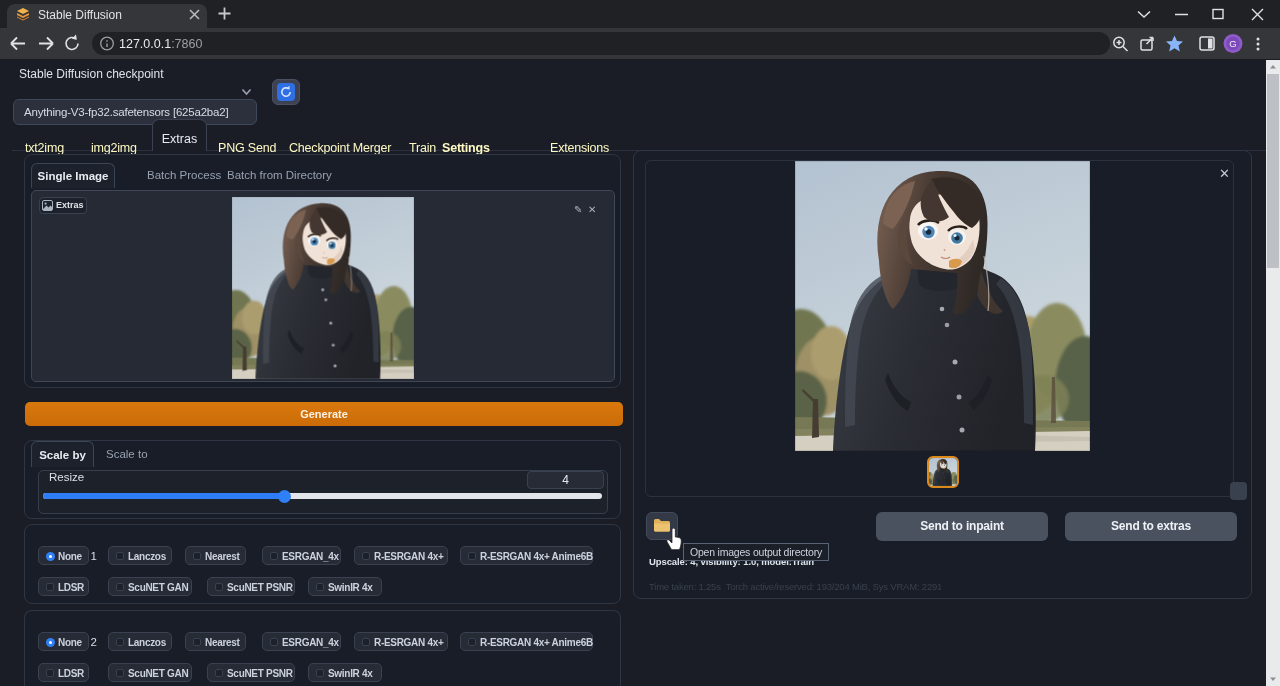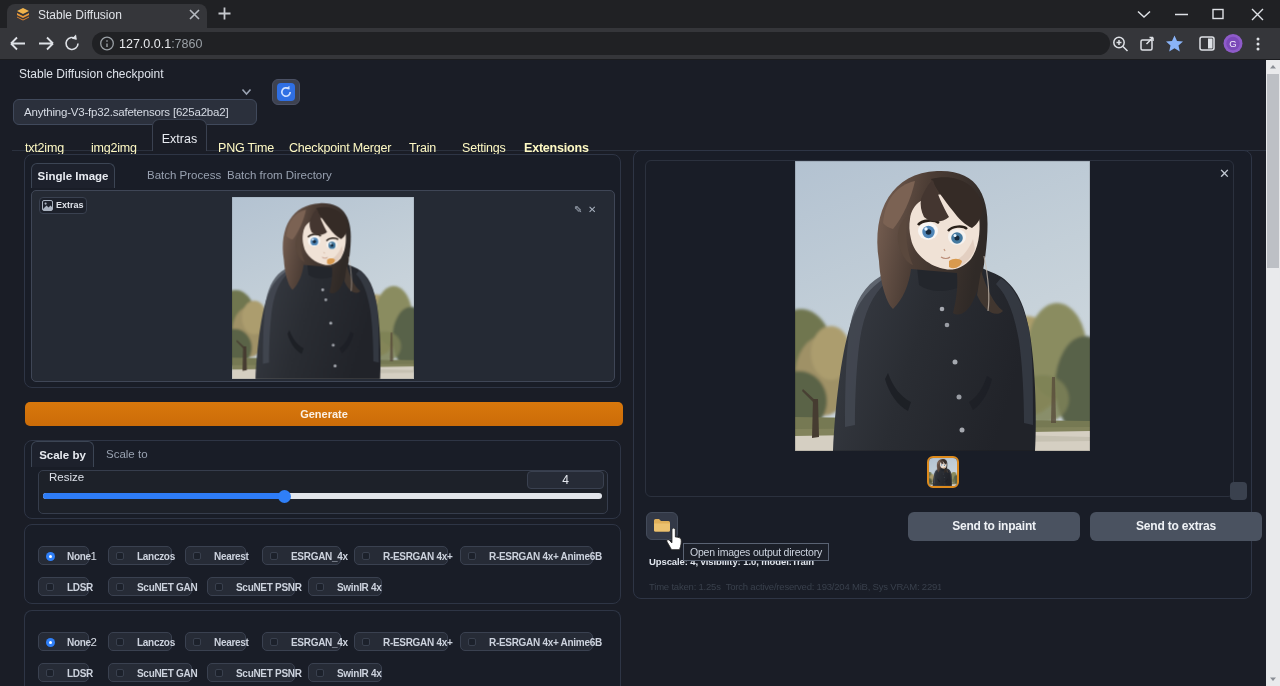--- a/index.html
+++ b/index.html
@@ -69,21 +69,21 @@
   #trackfill { left:43px; top:493px; width:242px; height:6px; border-radius:3px; background:#2e7cf6; }
   #knob { left:278px; top:490px; width:13px; height:13px; border-radius:50%; background:#2f7ff7; }
 
   .upsbox { left:24px; width:597px; }
   #ups1 { top:524px; height:80px; }
   #ups2 { top:610px; height:76px; border-bottom:none; border-radius:8px 8px 0 0; }
   .upslabel { left:42px; font-size:11.5px; color:#d8dde6;margin-top:20px; }
   .chip { position:absolute; height:19px; background:#262b36; border:1px solid #3a4150;
     border-radius:5px; color:#ccd2dd; font-size:10px; font-weight:bold; white-space:nowrap;
     letter-spacing:-0.3px; }
-  .chip .txt { position:absolute; left:21px; top:3.5px;padding-left:7px; }
+  .chip .txt { position:absolute; left:12px; top:3.5px;padding-left:7px; }
   .radio-on { position:absolute; left:7px; top:5px; width:9px; height:9px; border-radius:50%;
     background:#2f7ff7; }
   .radio-on::after { content:""; position:absolute; left:3px; top:3px; width:3px; height:3px;
     border-radius:50%; background:#fff; }
   .radio-off { position:absolute; left:7px; top:5px; width:8px; height:8px; border-radius:2px;
     background:#1c212b; border:1px solid #39404e; }
 
   
   #rightbox { left:633px; top:150px; width:619px; height:449px; }
   #gallerybox { left:645px; top:160px; width:589px; height:337px; border:1px solid #2b313e; border-radius:6px; }
@@ -211,25 +211,25 @@
   <div class="abs" id="dropdown">Anything-V3-fp32.safetensors [625a2ba2]</div>
   <svg class="abs" style="left:241px;top:88px;" width="11" height="8" viewBox="0 0 11 8">
       <path d="M1.5 1.5 L5.5 6 L9.5 1.5" stroke="#9aa3b2" stroke-width="1.6" fill="none"></path>
     </svg>
   <div class="abs" id="refreshbtn"></div>
 
   <div class="abs" id="maintabline"></div>
   <div class="abs mtab" style="left:25px;">txt2img</div>
   <div class="abs mtab" style="left:91px;">img2img</div>
   <div class="abs" id="extras-tab">Extras</div>
-  <div class="abs mtab" style="left:218px;">PNG Time</div>
+  <div class="abs mtab" style="left:218px;">PNG Send</div>
   <div class="abs mtab" style="left:289px;">Checkpoint Merger</div>
   <div class="abs mtab" style="left:409px;">Train</div>
-  <div class="abs mtab" style="left:462px;">Settings</div>
-  <div class="abs mtab" style="left:524px;font-weight:bold;">Extensions</div>
+  <div class="abs mtab" style="left:442px;font-weight:bold;">Settings</div>
+  <div class="abs mtab" style="left:550px;">Extensions</div>
 
   <div class="abs box" id="leftbox1"></div>
   <div class="abs tabbox" id="singletab">Single Image</div>
   <div class="abs graytxt" style="left:130px; top:169px; font-size:11.5px;margin-left:17px;">Batch Process</div>
   <div class="abs graytxt" style="left:227px; top:169px; font-size:11.5px;text-align:right;">Batch from Directory</div>
   <div class="abs" id="droparea"></div>
   <div class="abs" id="srcchip"><span style="margin-left:16px;">Extras</span></div>
   <div class="abs" id="srcimg"><svg width="182" height="182" viewBox="0 0 295 290" preserveAspectRatio="none">
         <use href="#girl"></use>
       </svg></div>
@@ -338,22 +338,22 @@
   <div class="abs" id="gallerybox"></div>
   <div class="abs" id="expandbtn"></div>
   <div class="abs" id="bigimg"><svg width="295" height="290" viewBox="0 0 295 290">
         <use href="#girl"></use>
       </svg></div>
   <div class="abs" id="closex">✕</div>
   <div class="abs" id="thumb"><svg width="28" height="28" viewBox="0 0 295 290" preserveAspectRatio="none">
         <use href="#girl"></use>
       </svg></div>
   <div class="abs" id="folderbtn"></div>
-  <div class="abs sendbtn" style="left:908px;">Send to inpaint</div>
-  <div class="abs sendbtn" style="left:1065px;margin-left:25px;">Send to extras</div>
+  <div class="abs sendbtn" style="left:876px;">Send to inpaint</div>
+  <div class="abs sendbtn" style="left:1065px;">Send to extras</div>
   <div class="abs" id="tooltip">Open images output directory</div>
   <div class="abs" id="upscaletxt">Upscale: 4, visibility: 1.0, model:Train</div>
   <div class="abs" id="fainttxt">Time taken: 1.25s&nbsp;&nbsp;Torch active/reserved: 193/204 MiB, Sys VRAM: 2291/8192 MiB (27.9%)</div>
 
   <div class="abs" id="sbtrack"></div>
   <div class="abs" id="sbthumb"></div>
   <svg class="abs" style="left:1266px;top:60px;" width="14" height="626" viewBox="0 0 14 626">
     <path d="M4 8.5 L7 5 L10 8.5 Z" fill="#8a8e95"></path>
     <path d="M4 617.5 L7 621 L10 617.5 Z" fill="#8a8e95"></path>
   </svg>

